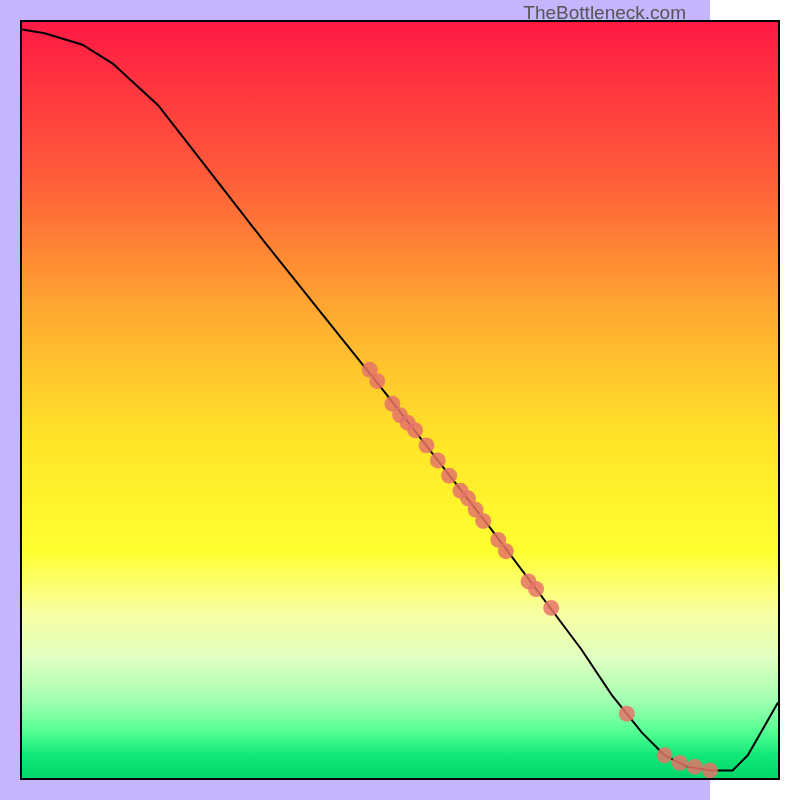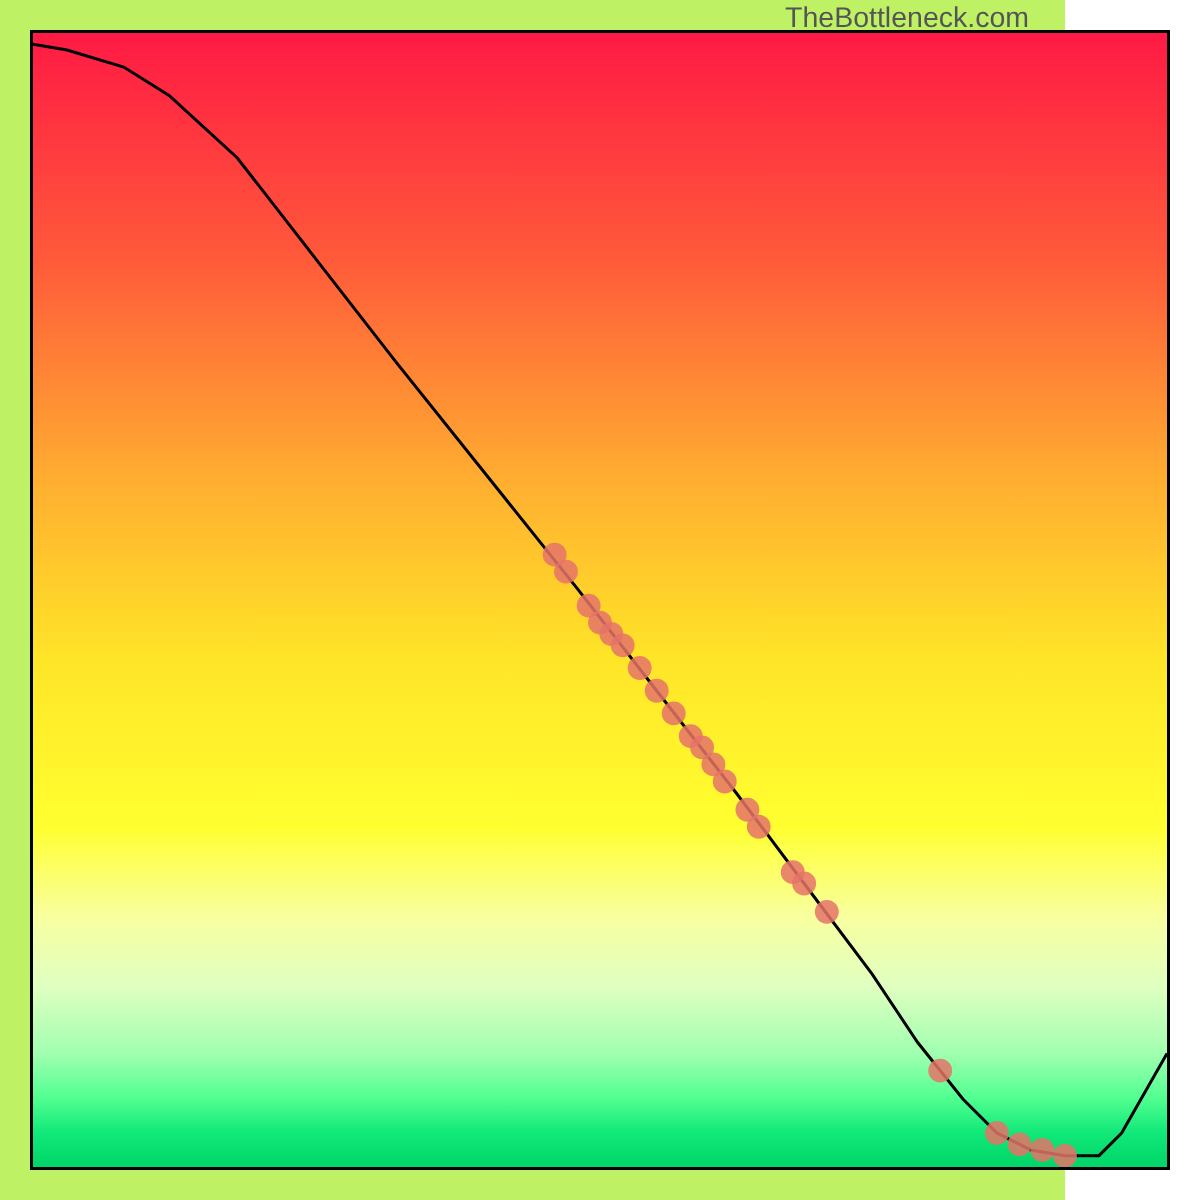--- a/index.html
+++ b/index.html
@@ -1,21 +1,21 @@
 <!DOCTYPE html>
 <html><head>
 <meta charset="utf-8">
 <style>
   * { margin: 0; padding: 0; box-sizing: border-box; }
   html, body { width: 800px; height: 800px; overflow: hidden; }
   .chart-container {
     width: 710px;
     height: 800px;
     position: relative;
-    background: #bef264;
+    background: #c4b5fd;
   }
   .plot-area {
     position: absolute;
     left: 20px;
     top: 20px;
     width: 760px;
     height: 760px;
     border: 2px solid #000;
   }
   .gradient-bg {

